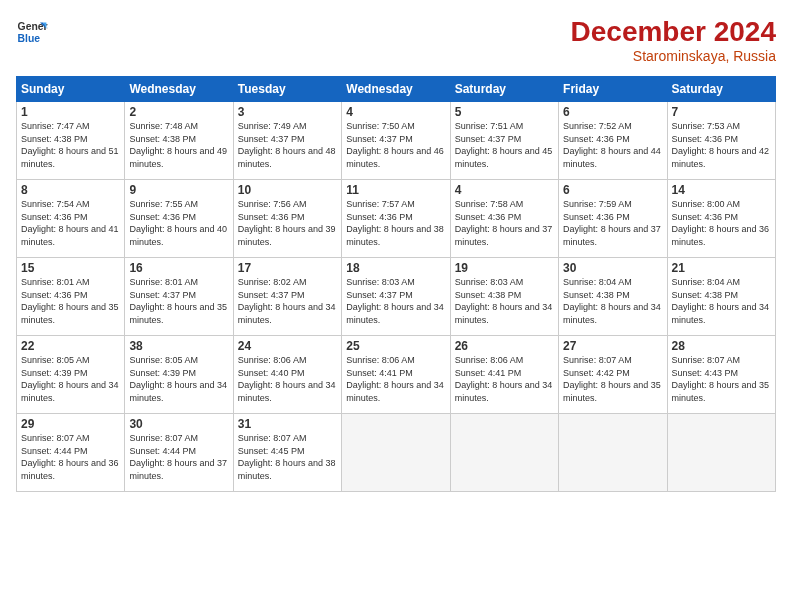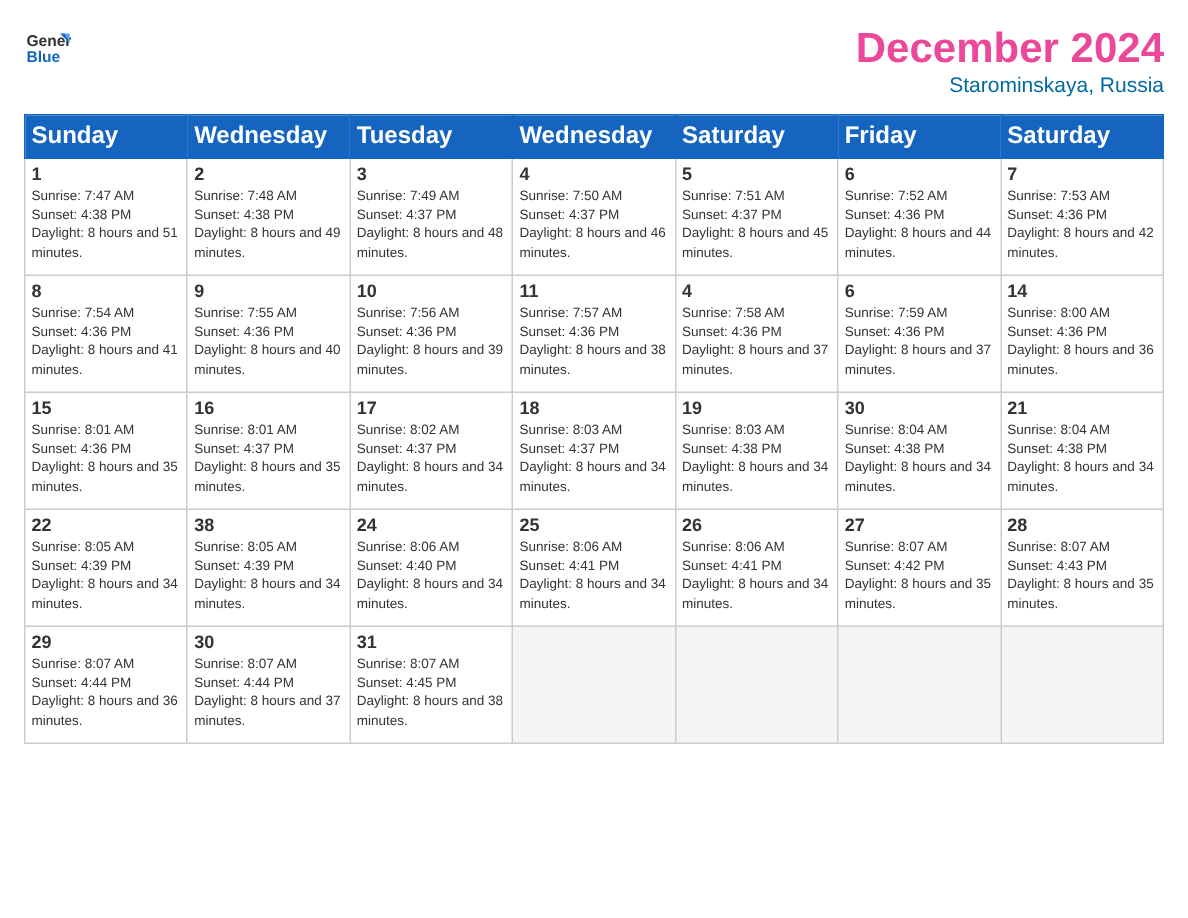--- a/index.html
+++ b/index.html
@@ -30,35 +30,35 @@
     .logo-icon {
       width: 32px;
       height: 32px;
     }
     .title-area {
       text-align: right;
     }
     .month-title {
       font-size: 28px;
       font-weight: bold;
-      color: #ec4899;
+      color: #b91c1c;
     }
     .subtitle {
       font-size: 14px;
-      color: #0369a1;
+      color: #c2410c;
     }
     table {
       width: 100%;
       border-collapse: collapse;
       table-layout: fixed;
     }
     th {
       background: #1565c0;
       color: #fff;
-      font-size: 16px;
+      font-size: 12px;
       font-weight: bold;
       padding: 5px 4px;
       text-align: left;
       border: 1px solid #1565c0;
     }
     td {
       border: 1px solid #ccc;
       vertical-align: top;
       padding: 3px 4px;
       font-size: 9.5px;

